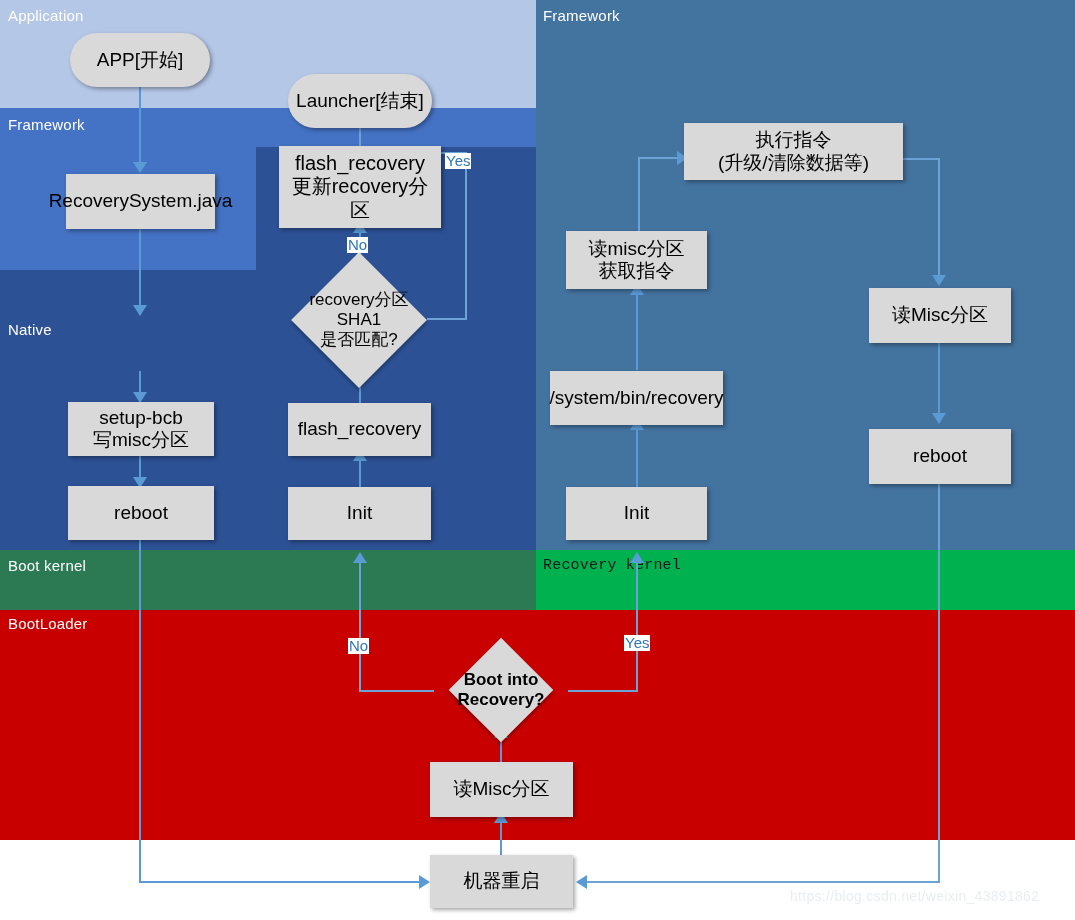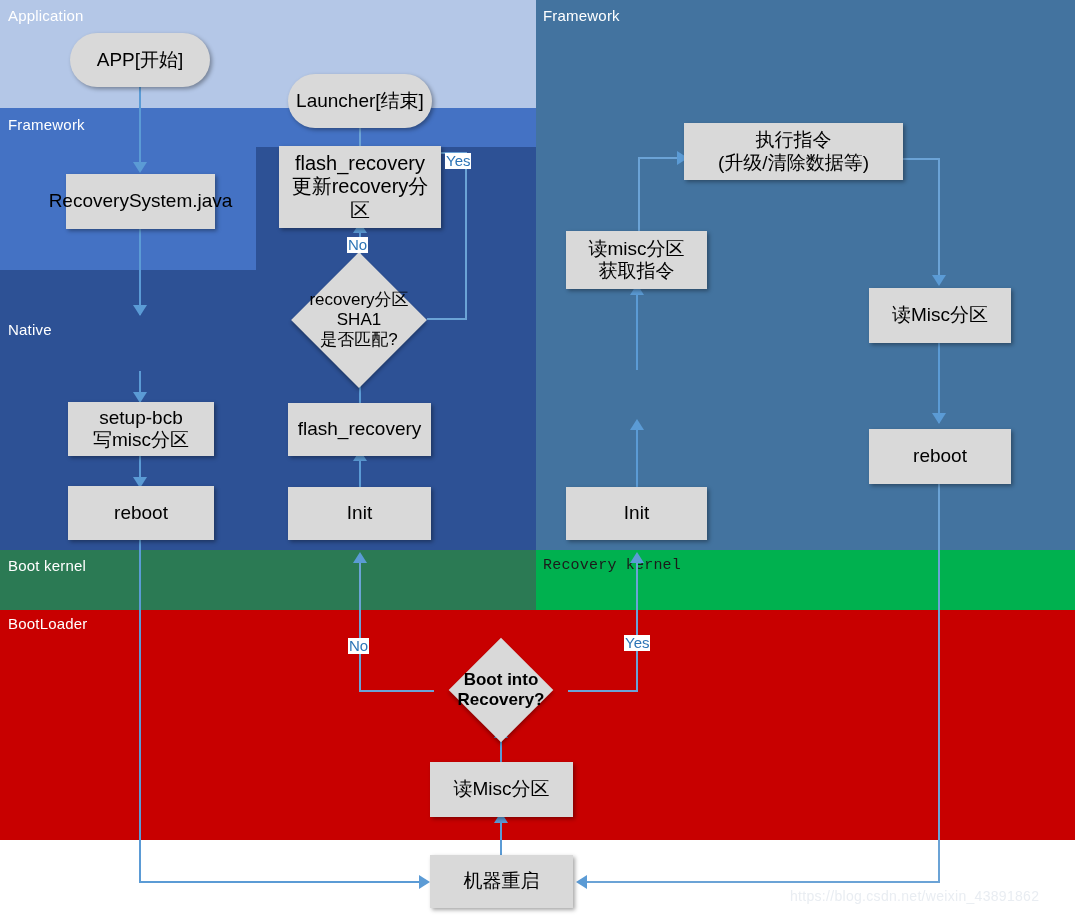--- a/index.html
+++ b/index.html
@@ -182,20 +182,23 @@
   </div>
 
   <div class="node" style="left:566px;top:231px;width:141px;height:58px;font-size:19px;">
     <span class="pre">读misc分区<br>获取指令</span>
   </div>
 
   <div class="node" style="left:869px;top:288px;width:142px;height:55px;font-size:19px;">
     <span>读Misc分区</span>
   </div>
 
+  <div class="node" style="left:550px;top:371px;width:173px;height:54px;font-size:19px;">
+    <span>/system/bin/recovery</span>
+  </div>
 
   <div class="node" style="left:869px;top:429px;width:142px;height:55px;font-size:19px;">
     <span>reboot</span>
   </div>
 
   <div class="node" style="left:566px;top:487px;width:141px;height:53px;font-size:19px;">
     <span>Init</span>
   </div>
 
   <div class="node" style="left:430px;top:762px;width:143px;height:55px;font-size:19px;">

